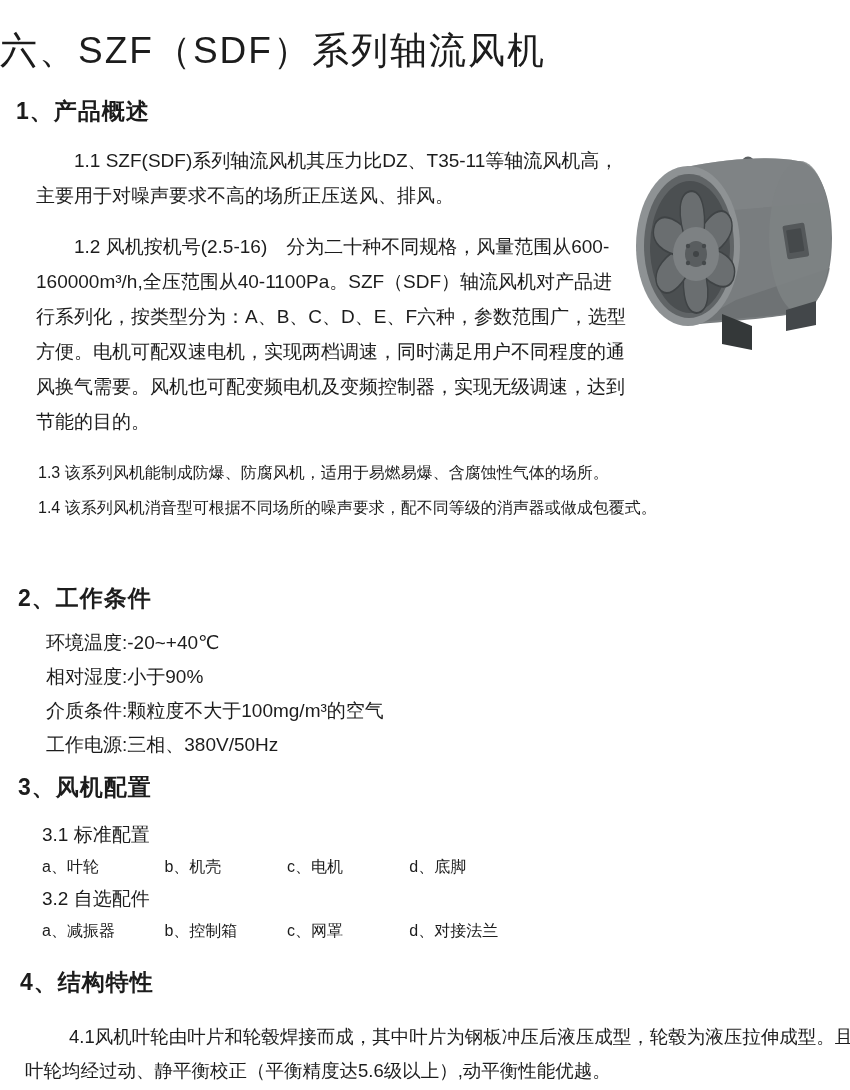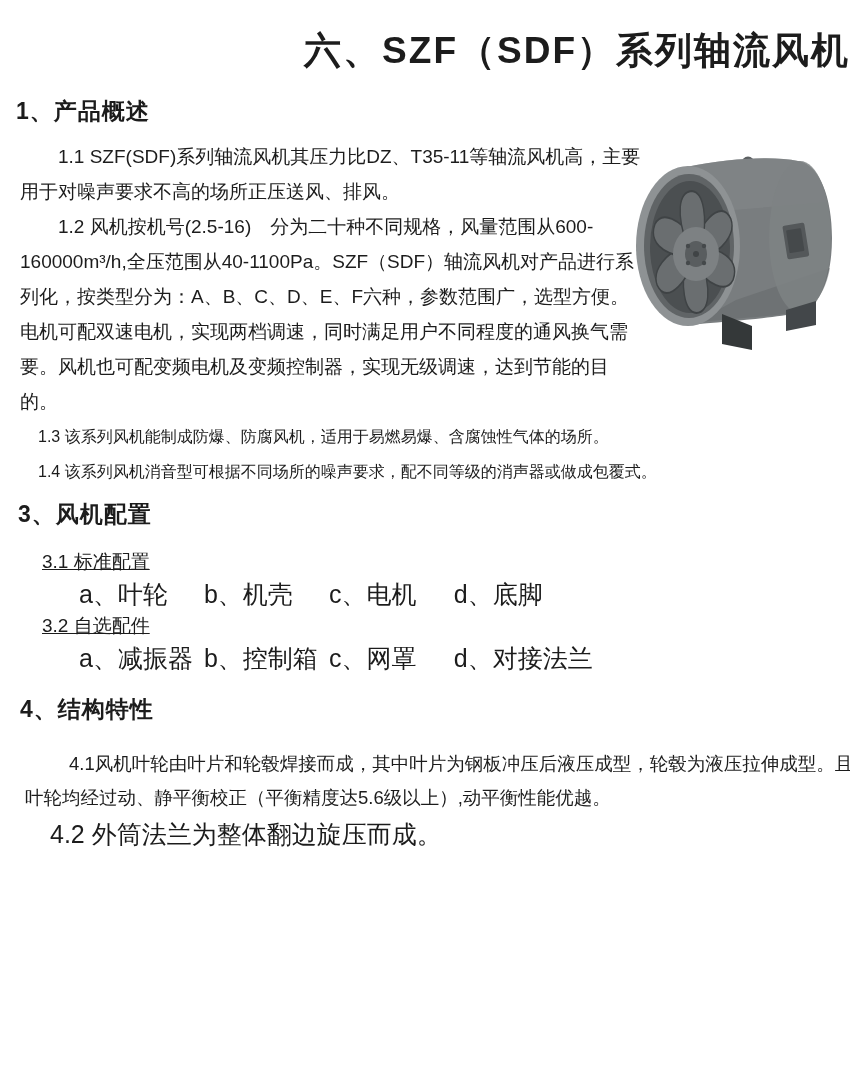--- a/index.html
+++ b/index.html
@@ -7,60 +7,59 @@
   body {
     width: 850px; height: 1090px;
     background: #ffffff;
     color: #1c1c1c;
     font-family: "Liberation Sans", "DejaVu Sans", sans-serif;
     position: relative;
     overflow: hidden;
   }
   .title {
     margin: 26px 0 0 0;
-    text-align: right;
+    text-align: left;
     font-size: 37px;
-    font-weight: 700;
+    font-weight: 400;
     letter-spacing: 2px;
-    padding-left: 14px;
   }
   .h2 {
     font-size: 23px;
     font-weight: 700;
     margin: 0;
     letter-spacing: 1px;
   }
   #h-overview  { margin: 20px 16px 0 16px; }
   #h-cond      { margin: 58px 0 0 18px; }
   #h-config    { margin: 10px 16px 0 18px; }
   #h-struct    { margin: 20px 0 0 20px; }
 
   .overview-col {
     width: 624px;
     margin: 12px 0 0 20px;
   }
   .overview-col p {
-    margin: 0;
+    margin: 16px;
     font-size: 19px;
     line-height: 35px;
     text-indent: 38px;
     text-align: left;
   }
   .fullline {
     margin: 0 0 0 38px;
     font-size: 16px;
     line-height: 35px;
     width: 800px;
   }
   .cond-list { margin: 12px 0 0 46px; }
   .cond-list p { margin: 0; font-size: 19px; line-height: 34px; }
 
   .cfg-block { margin: 16px 0 0 42px; }
-  .cfg-block .cfg-line { margin: 0; font-size: 19px; line-height: 32px; text-decoration: underline; }
-  .cfg-row { font-size: 25px; line-height: 32px; margin-left: 37px; }
+  .cfg-block .cfg-line { margin: 0; font-size: 19px; line-height: 32px; }
+  .cfg-row { font-size: 16px; line-height: 32px; }
   .cfg-row span { display: inline-block; width: 118px; }
   .cfg-row span:last-child { width: auto; }
 
   .p41 {
     margin: 22px 0 0 25px;
     width: 838px;
     font-size: 18.5px;
     line-height: 34px;
     text-indent: 44px;
   }
@@ -132,20 +131,29 @@
   <section>
     <h2 class="h2" id="h-overview">1、产品概述</h2>
     <div class="overview-col">
       <p>1.1 SZF(SDF)系列轴流风机其压力比DZ、T35-11等轴流风机高，主要用于对噪声要求不高的场所正压送风、排风。</p>
       <p>1.2 风机按机号(2.5-16)　分为二十种不同规格，风量范围从600-160000m³/h,全压范围从40-1100Pa。SZF（SDF）轴流风机对产品进行系列化，按类型分为：A、B、C、D、E、F六种，参数范围广，选型方便。电机可配双速电机，实现两档调速，同时满足用户不同程度的通风换气需要。风机也可配变频电机及变频控制器，实现无级调速，达到节能的目的。</p>
     </div>
     <p class="fullline">1.3 该系列风机能制成防爆、防腐风机，适用于易燃易爆、含腐蚀性气体的场所。</p>
     <p class="fullline">1.4 该系列风机消音型可根据不同场所的噪声要求，配不同等级的消声器或做成包覆式。</p>
   </section>
 
+  <section>
+    <h2 class="h2" id="h-cond">2、工作条件</h2>
+    <div class="cond-list">
+      <p>环境温度:-20~+40℃</p>
+      <p>相对湿度:小于90%</p>
+      <p>介质条件:颗粒度不大于100mg/m³的空气</p>
+      <p>工作电源:三相、380V/50Hz</p>
+    </div>
+  </section>
 
   <section>
     <h2 class="h2" id="h-config">3、风机配置</h2>
     <div class="cfg-block">
       <p class="cfg-line">3.1 标准配置</p>
       <div class="cfg-row">
         <span>a、叶轮</span>
         <span>b、机壳</span>
         <span>c、电机</span>
         <span>d、底脚</span>

